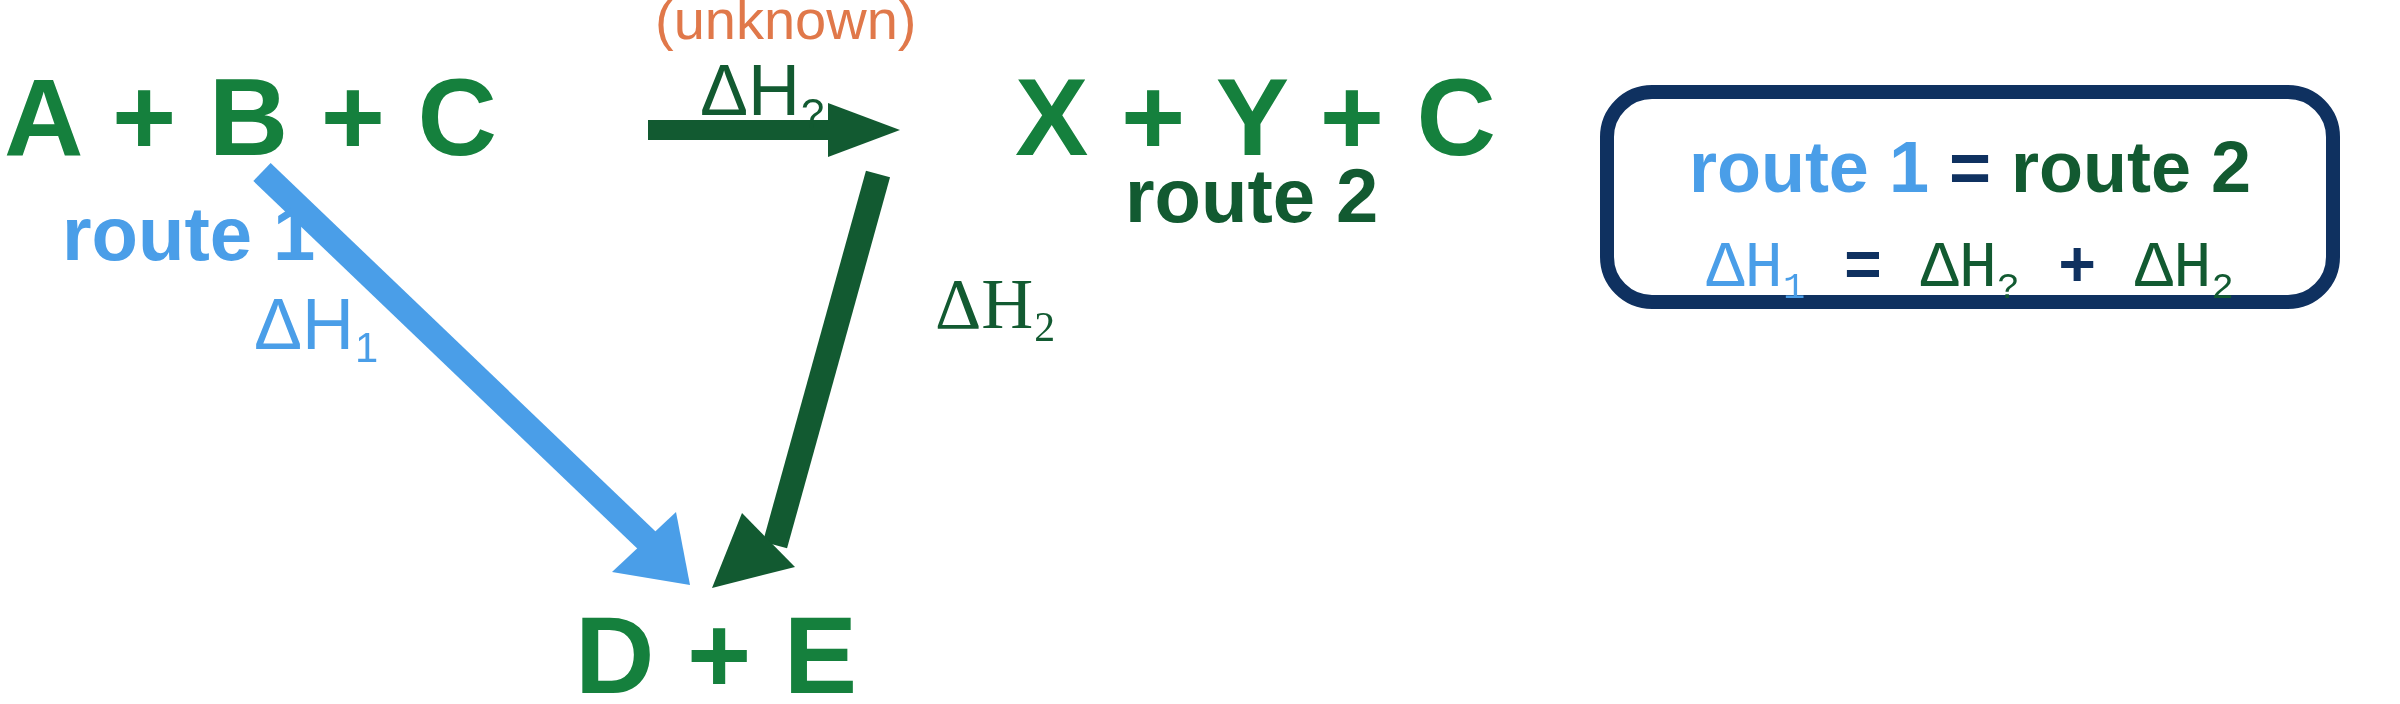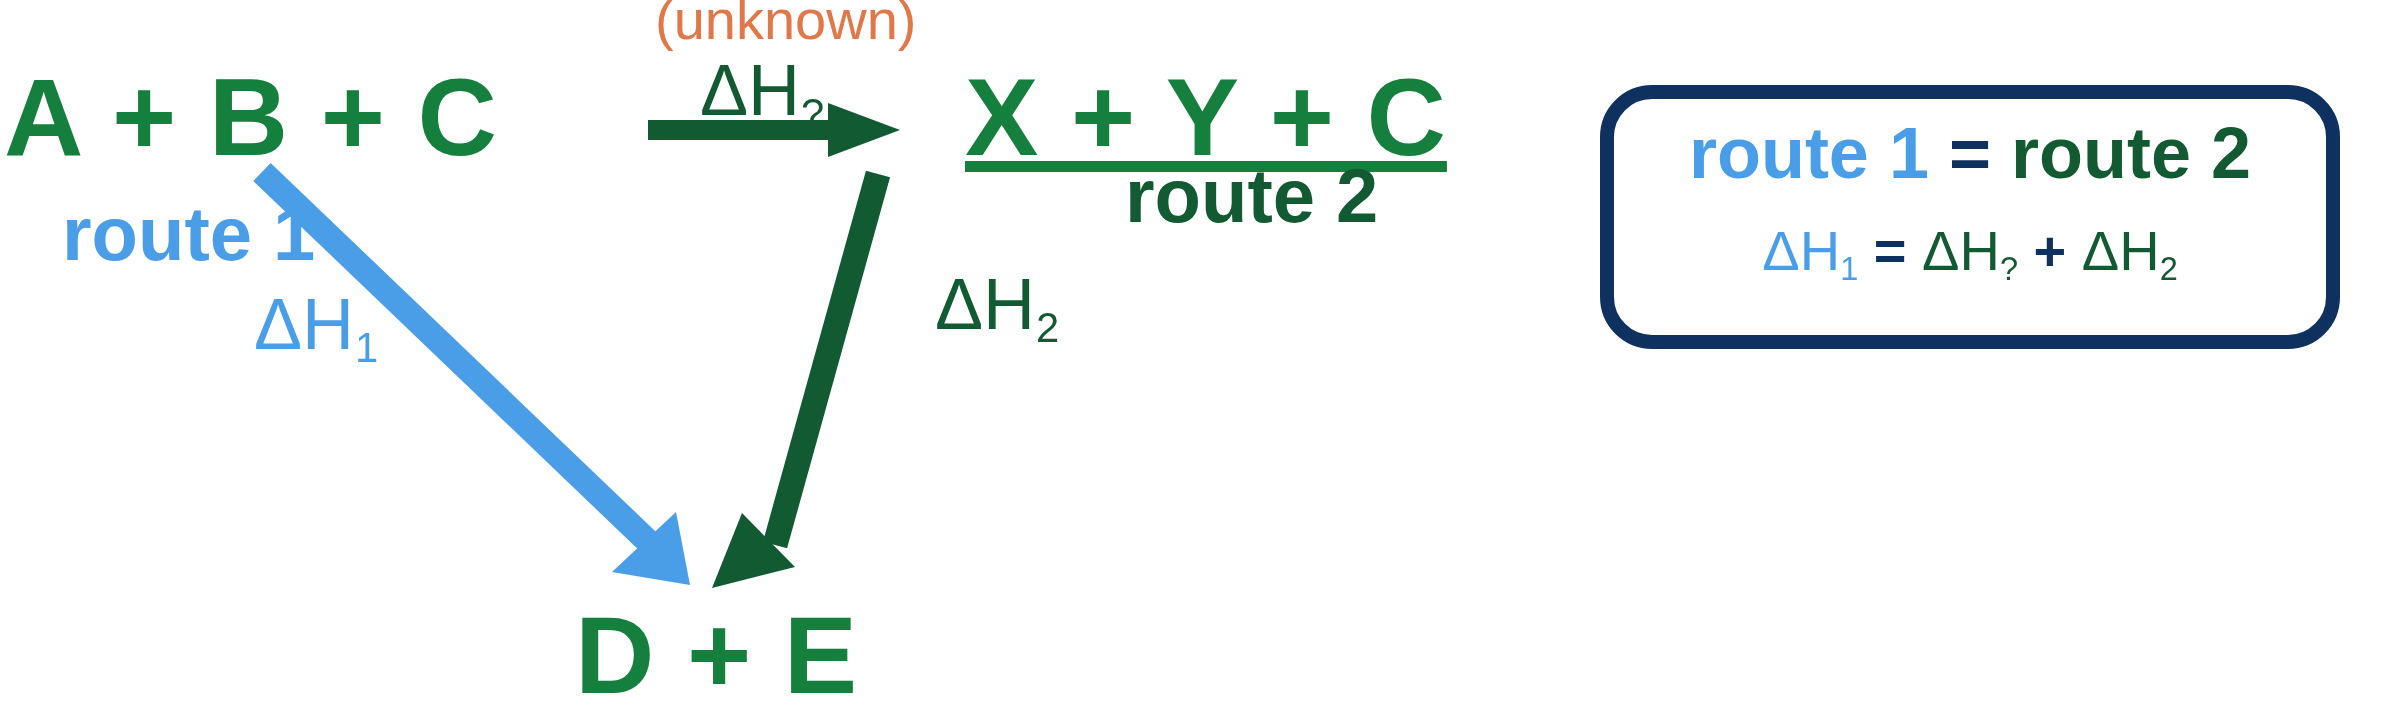--- a/index.html
+++ b/index.html
@@ -70,43 +70,44 @@
     height: 704px;
     pointer-events: none;
   }
 
   
   #summary-box {
     position: absolute;
     left: 1600px;
     top: 85px;
     width: 740px;
-    height: 264px;
+    height: 224px;
     border: 14px solid #0f3160;
     border-radius: 52px;
     background: #ffffff;
     box-sizing: border-box;
     display: flex;
     flex-direction: column;
     align-items: center;
     justify-content: flex-start;
-    padding-top: 18px;
+    padding-top: 32px;
   }
   #summary-box .headline {
     font-size: 72px;
     font-weight: bold;
     line-height: 1;
     white-space: nowrap;
     margin-bottom: 34px;
   }
   #summary-box .eqn {
-    font-size: 56px;
+    font-size: 64px;
     line-height: 1;
     white-space: nowrap;
     margin-bottom: 30px;
+    font-family: Liberation Mono, monospace;
   }
   #summary-box .eqn sub {
     font-size: 0.58em;
     vertical-align: baseline;
     position: relative;
     top: 0.32em;
   }
   .op { color: #0f3160; font-weight: bold; }
 </style>
 </head>
@@ -133,31 +134,31 @@
   </svg>
 
   <div class="abs species" style="left:4px; top:62px;">A  +  B + C</div>
 
   <div class="abs unknown-note" style="left:655px; top:-8px;">(unknown)</div>
 
   <div class="abs dh green" style="left:700px; top:54px;">
     <span>ΔH</span><sub>?</sub>
   </div>
 
-  <div class="abs species" style="left:965px; top:62px;text-decoration:underline;">X + Y + C</div>
+  <div class="abs species" style="left:1015px; top:62px;">X + Y + C</div>
 
   <div class="abs route-label blue" style="left:62px; top:196px;">route 1</div>
 
   <div class="abs dh blue" style="left:254px; top:278px;margin-top:10px;">
     <span>ΔH</span><sub>1</sub>
   </div>
 
   <div class="abs route-label green" style="left:1125px; top:158px;">route 2</div>
 
-  <div class="abs dh green" style="left:935px; top:268px;">
+  <div class="abs dh green" style="left:935px; top:268px;font-family:Liberation Serif, serif;">
     <span>ΔH</span><sub>2</sub>
   </div>
 
   <div class="abs species" style="left:575px; top:600px;">D + E</div>
 
   <div id="summary-box">
 
     <div class="headline">
       <span class="blue">route 1</span>
       <span class="op">=</span>

